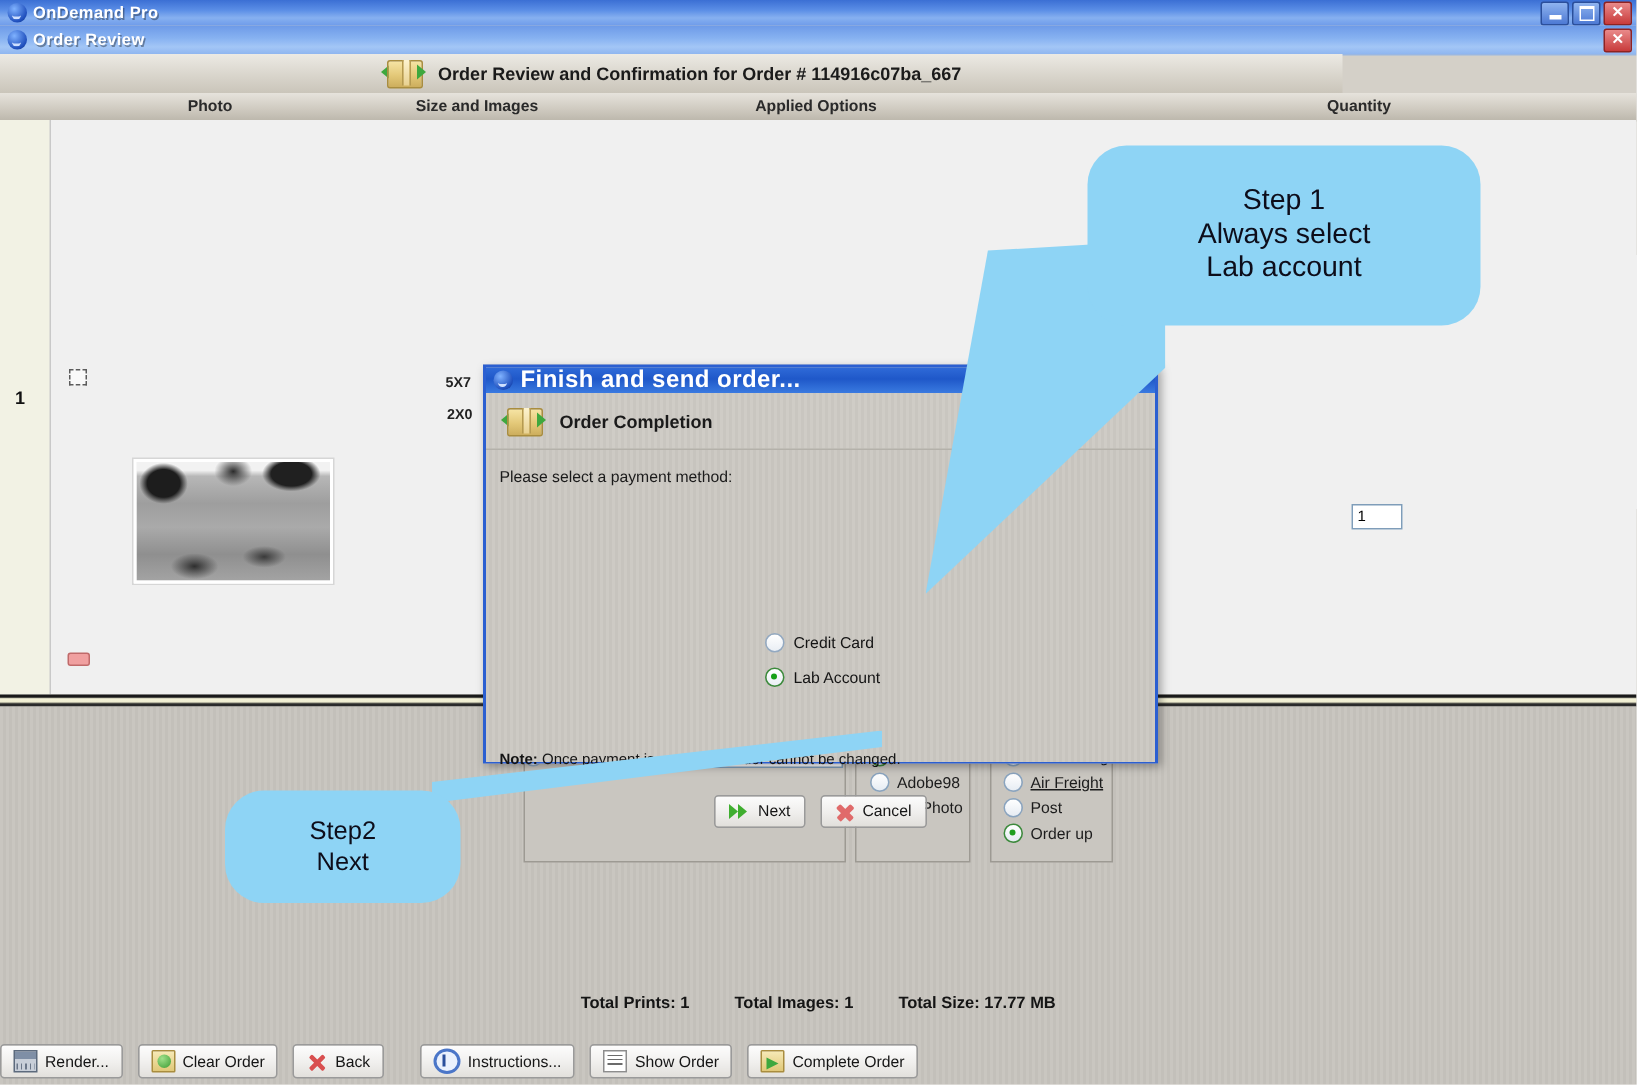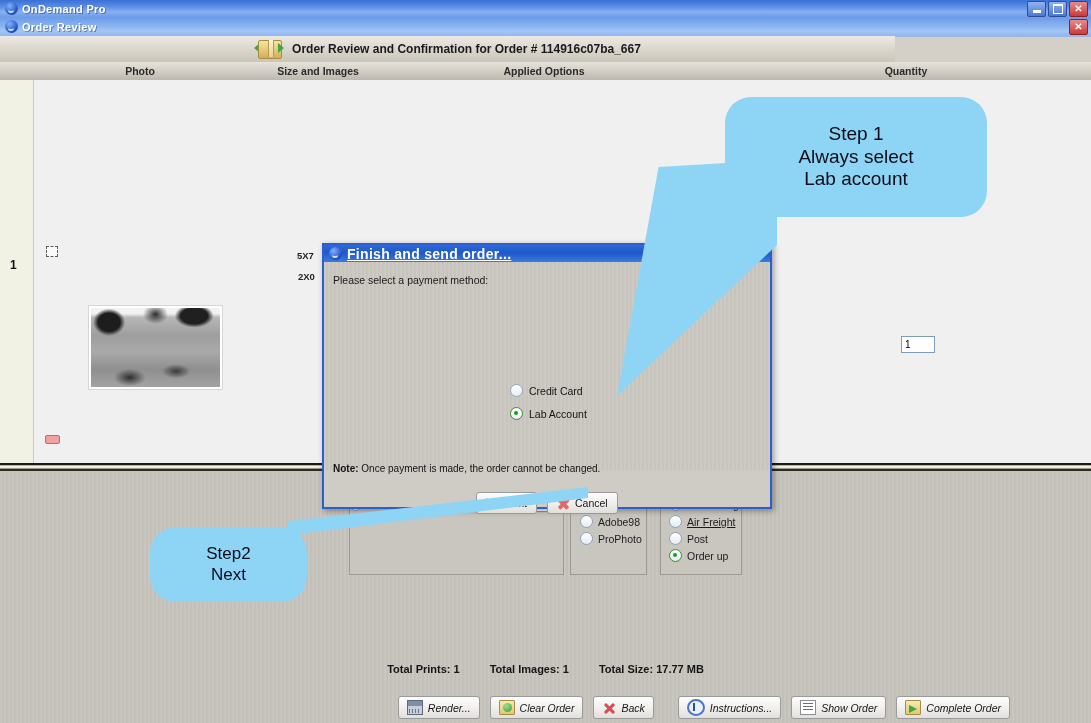--- a/index.html
+++ b/index.html
@@ -159,21 +159,21 @@
   
   #totals{
     left:0;top:663px;width:1091px;
     display:flex;justify-content:center;gap:30px;
     font-size:11px;font-weight:bold;color:#151515;
   }
 
   
   #toolbar{
     left:0;top:696px;width:1010px;
-    display:flex;justify-content:flex-end;gap:10px;font-style:italic;
+    display:flex;justify-content:flex-start;gap:10px;
   }
   .tbtn{
     height:21px;display:flex;align-items:center;gap:5px;
     padding:0 8px;border:1px solid #9a9a9a;border-radius:3px;
     background:linear-gradient(to bottom,#fdfdfd,#f0efed 55%,#e2e0dc);
     font-size:10.5px;color:#151515;white-space:nowrap;
   }
   .tbtn .ic{width:14px;height:13px;flex:none;position:relative;}
 
   
@@ -198,21 +198,21 @@
   
   #dialog{
     left:322px;top:243px;width:446px;height:262px;
     border:2px solid #2b5fd1;background:#cfccc6;
     box-shadow:2px 2px 6px rgba(0,0,0,.35);
   }
   #dlg-title{
     height:17px;background:linear-gradient(to bottom,#2f6ad8 0%,#1f58c9 45%,#3a7ae0 100%);
     display:flex;align-items:center;gap:5px;padding-left:5px;
   }
-  #dlg-title .t{font-size:14px;font-weight:bold;color:#fff;letter-spacing:.3px;text-decoration:underline;}
+  #dlg-title .t{font-size:16px;font-weight:bold;color:#fff;letter-spacing:.3px;}
   #dlg-header{
     height:37px;margin:0;display:flex;align-items:center;gap:9px;padding-left:10px;
     background:repeating-linear-gradient(to right,#cfccc6 0 2px,#c9c6c0 2px 4px);
     border-bottom:1px solid #b4b1aa;
   }
   #dlg-header .h{font-size:12px;font-weight:bold;color:#1a1a1a;}
   #dlg-body{
     position:relative;height:calc(100% - 54px);
     background:repeating-linear-gradient(to right,#cdcac4 0 2px,#c7c4be 2px 4px);
   }
@@ -390,20 +390,28 @@
     <span class="ic ic-complete"></span>
     <span>Complete Order</span>
   </div>
 </div>
 
 <div class="abs" id="dialog">
   <div id="dlg-title">
     <span class="tb-icon" style="margin-left:0;"></span>
     <span class="t">Finish and send order...</span>
   </div>
+  <div id="dlg-header">
+    <span class="box-icon">
+      <i class="arw l"></i>
+        <i class="bx"></i>
+        <i class="arw r"></i>
+    </span>
+    <span class="h">Order Completion</span>
+  </div>
   <div id="dlg-body">
     <span id="dlg-prompt">Please select a payment method:</span>
 
     <div id="pay-options">
       <label class="pay-radio">
         <span class="dot"></span>
         <span>Credit Card</span>
       </label>
       <label class="pay-radio on">
         <span class="dot"></span>

